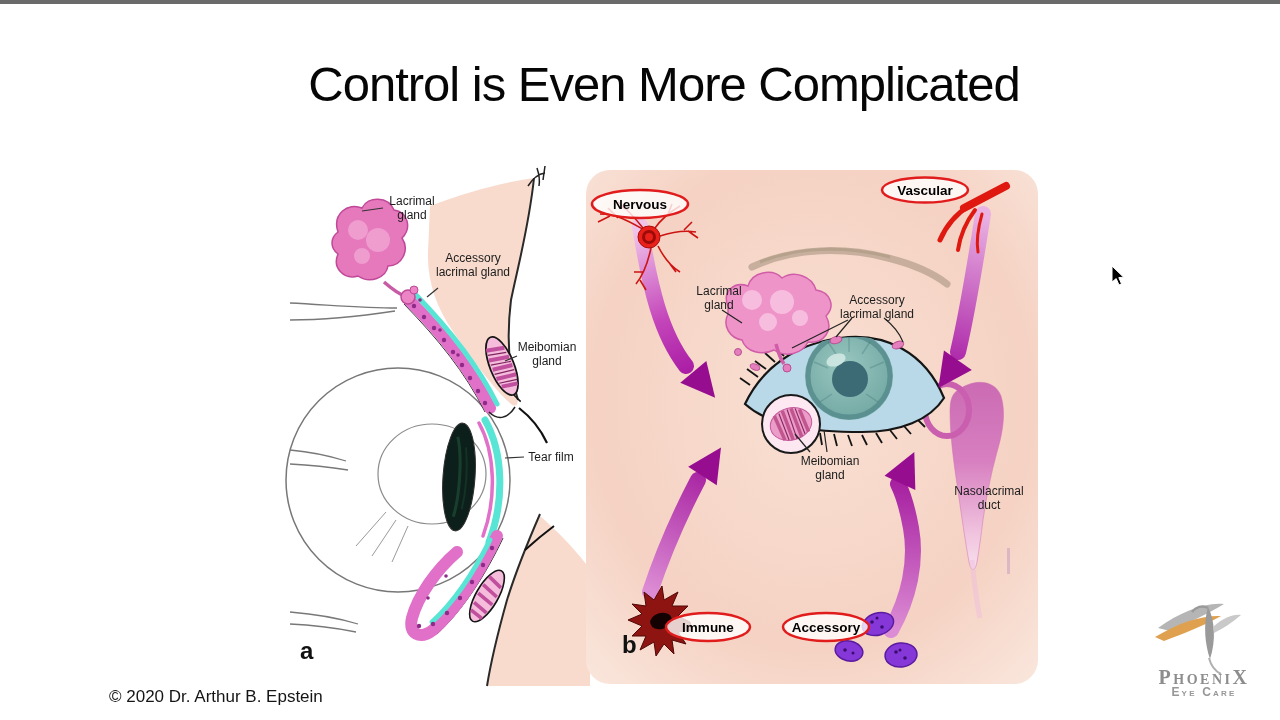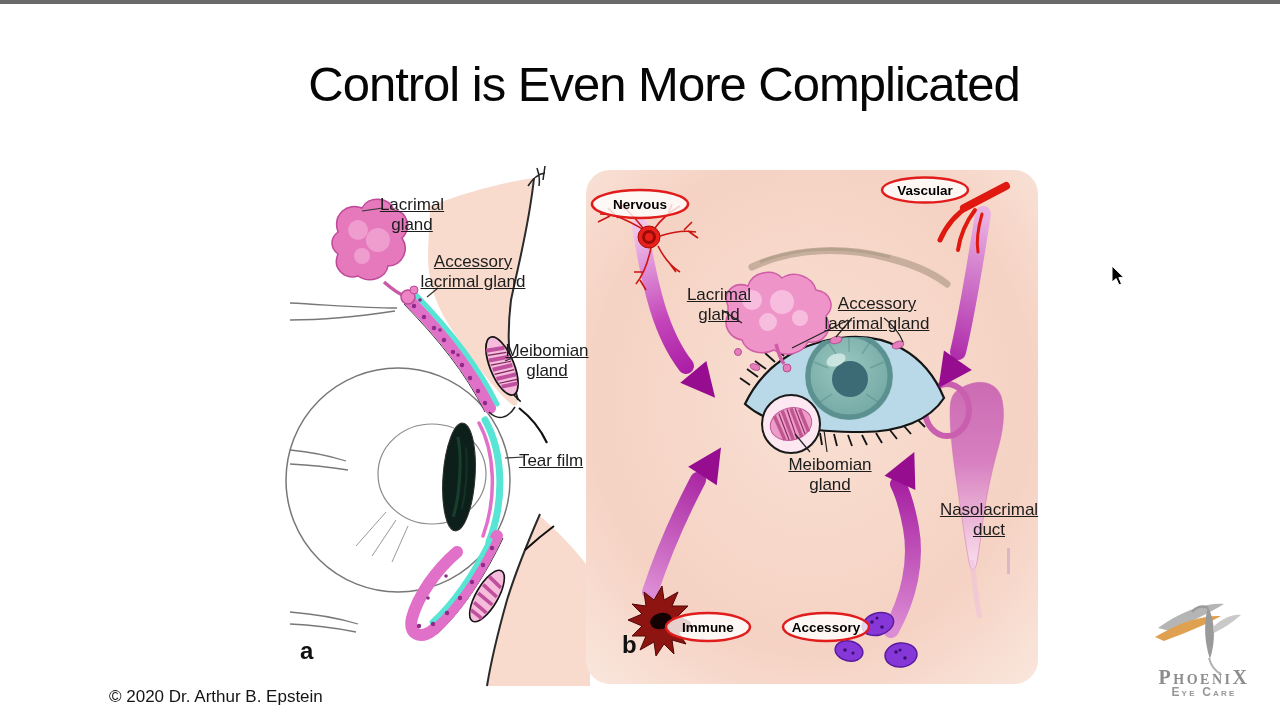--- a/index.html
+++ b/index.html
@@ -2,21 +2,21 @@
 <html><head>
 <meta charset="utf-8">
 <style>
   html,body{margin:0;padding:0;background:#fff;}
   #stage{position:relative;width:1280px;height:720px;background:#ffffff;overflow:hidden;
          font-family:"Liberation Sans",sans-serif;}
   .top-bar{position:absolute;left:0;top:0;width:1280px;height:4px;background:#6a6a6a;}
   .title{position:absolute;left:0;right:0;top:56px;text-align:center;
          font-size:49px;font-weight:400;letter-spacing:-1px;color:#060606;padding-left:48px;}
   .alabel{position:absolute;transform:translateX(-50%);text-align:center;
-          font-size:17px;line-height:1.15;color:#1c1c1c;white-space:nowrap;text-decoration:underline;}
+          font-size:12px;line-height:1.15;color:#1c1c1c;white-space:nowrap;}
   .badge{position:absolute;transform:translate(-50%,-50%);font-weight:bold;
          font-size:13.5px;color:#000000;white-space:nowrap;}
   .panel-letter{position:absolute;font-weight:bold;font-size:24px;color:#111;}
   .copyright{position:absolute;left:109px;top:687px;font-size:17px;color:#151515;}
   .logo-name{position:absolute;left:1204px;top:666px;transform:translateX(-50%);
              font-family:"Liberation Serif",serif;font-variant:small-caps;font-weight:600;
              font-size:20px;letter-spacing:2.5px;color:#8d8d8d;white-space:nowrap;}
   .logo-sub{position:absolute;left:1204px;top:685px;transform:translateX(-50%);
             font-family:Liberation Sans, sans-serif;font-variant:small-caps;font-weight:600;
             font-size:12px;letter-spacing:2.2px;color:#979797;white-space:nowrap;}
@@ -360,21 +360,21 @@
     <div>gland</div>
   </div>
   <div class="alabel" style="left:877px;top:294px">
     <div>Accessory</div>
     <div>lacrimal gland</div>
   </div>
   <div class="alabel" style="left:830px;top:455px">
     <div>Meibomian</div>
     <div>gland</div>
   </div>
-  <div class="alabel" style="left:989px;top:500px">
+  <div class="alabel" style="left:989px;top:485px">
     <div>Nasolacrimal</div>
     <div>duct</div>
   </div>
   <div class="panel-letter" style="left:622px;top:631px">b</div>
 
   <div class="badge" style="left:640px;top:204px">Nervous</div>
   <div class="badge" style="left:925px;top:190px">Vascular</div>
   <div class="badge" style="left:708px;top:627px">Immune</div>
   <div class="badge" style="left:826px;top:627px">Accessory</div>
 

